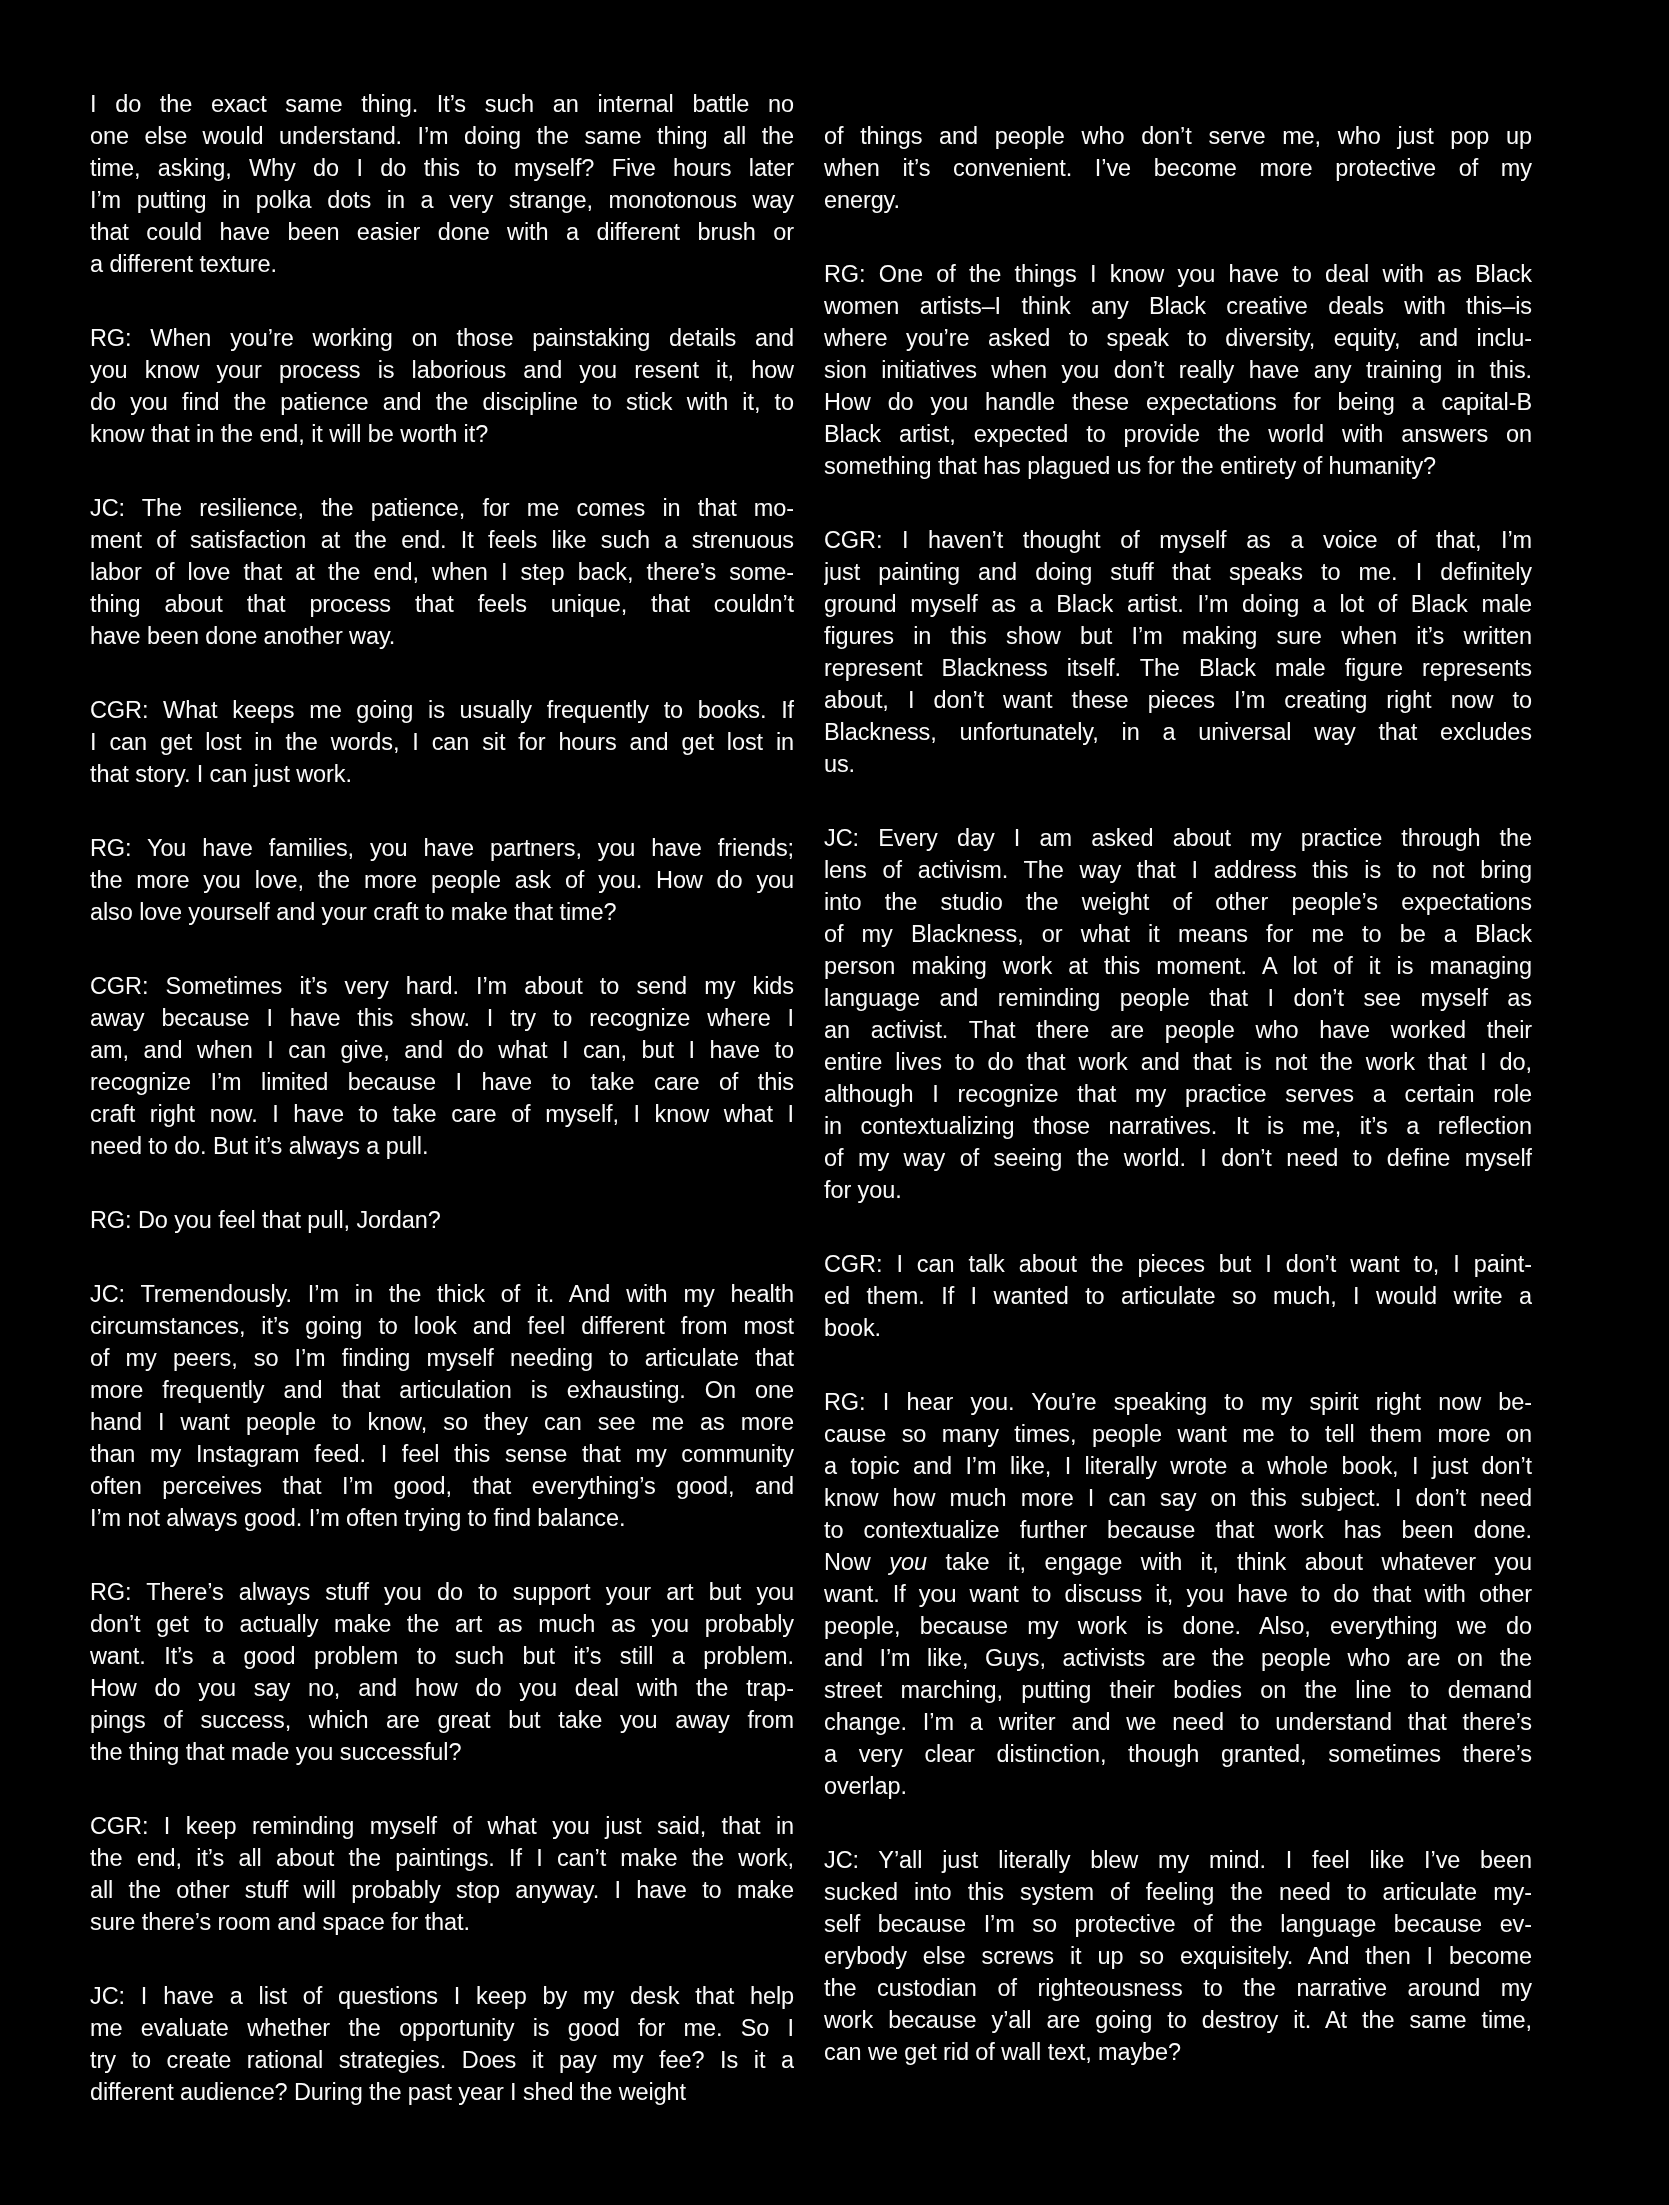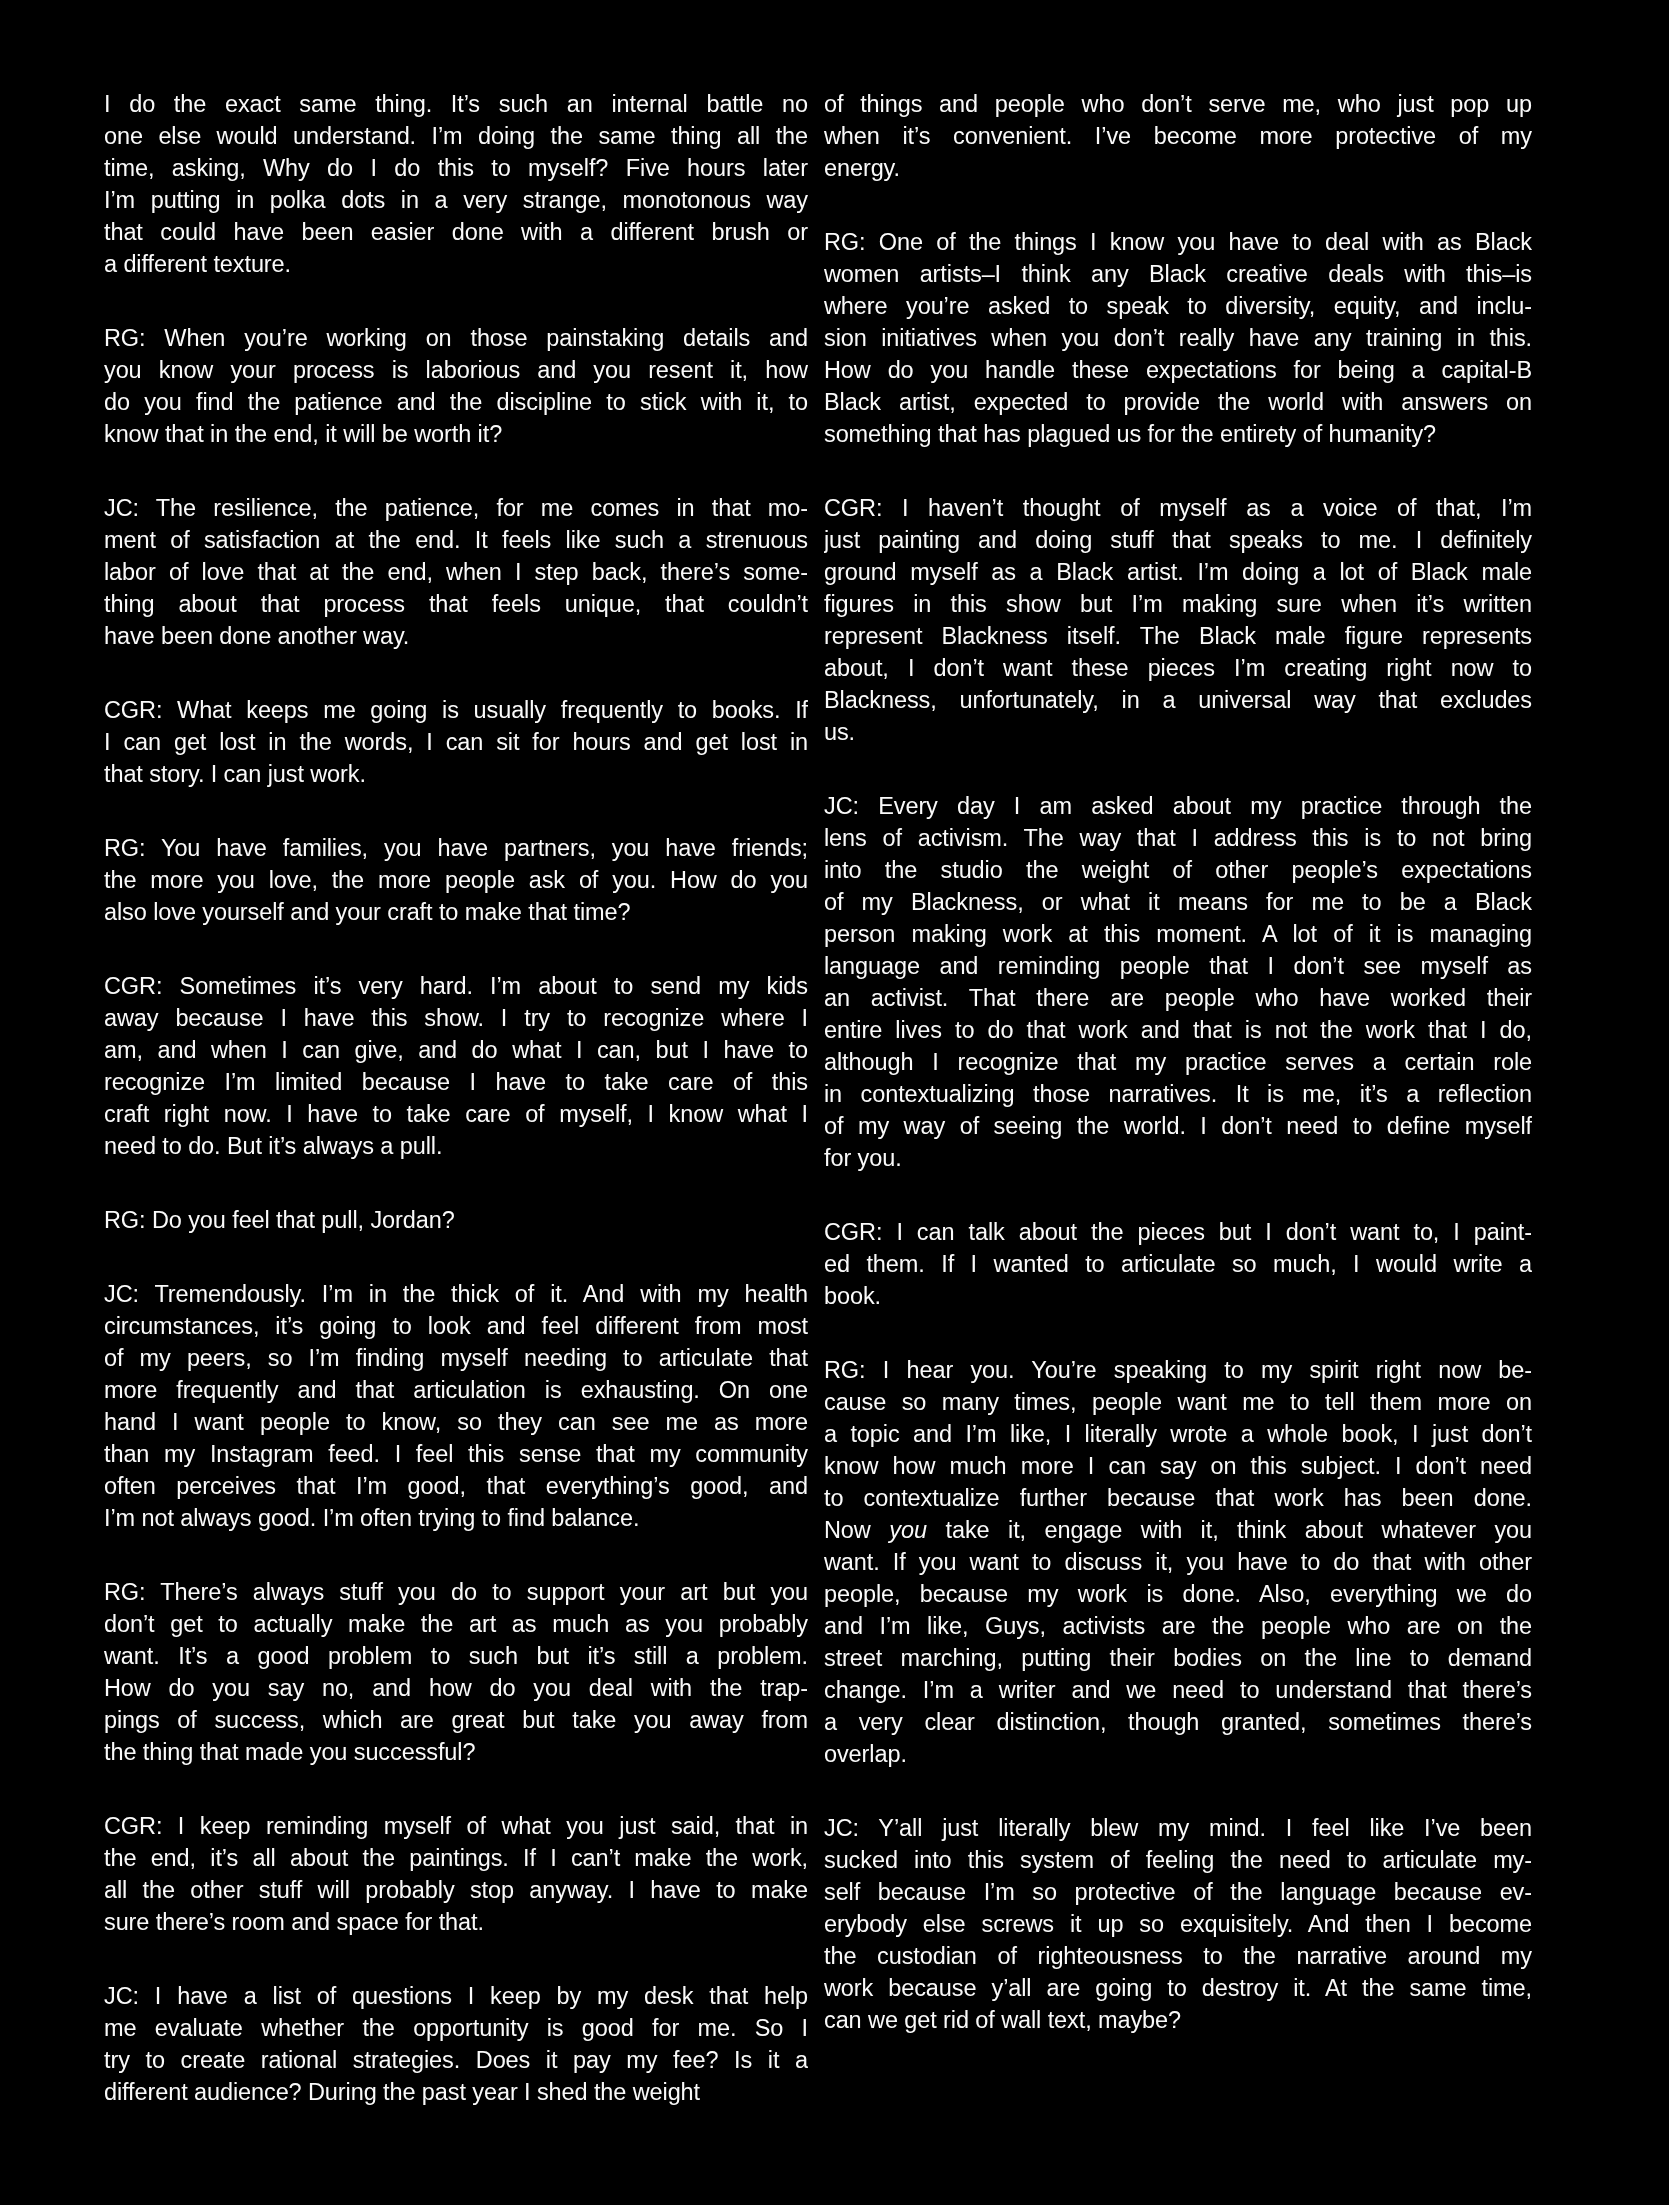--- a/index.html
+++ b/index.html
@@ -14,22 +14,22 @@
     background: #000000;
   }
   .column {
     position: absolute;
     top: 88px;
     color: #fafafa;
     font-size: 23.5px;
     line-height: 32px;
     letter-spacing: -0.1px;
   }
-  .column.left  { left: 104px;  width: 704px; }
-  .column.right { left: 824px; width: 708px; }
+  .column.left  { left: 90px;  width: 704px; }
+  .column.right { left: 824px; width: 708px; margin-top: 32px; }
   .para { margin: 0 0 42px 0; }
   .line {
     text-align: justify;
     text-align-last: justify;
     height: 32px;
     overflow: hidden;
     white-space: normal;
   }
   .line.last { text-align-last: left; }
   em {

